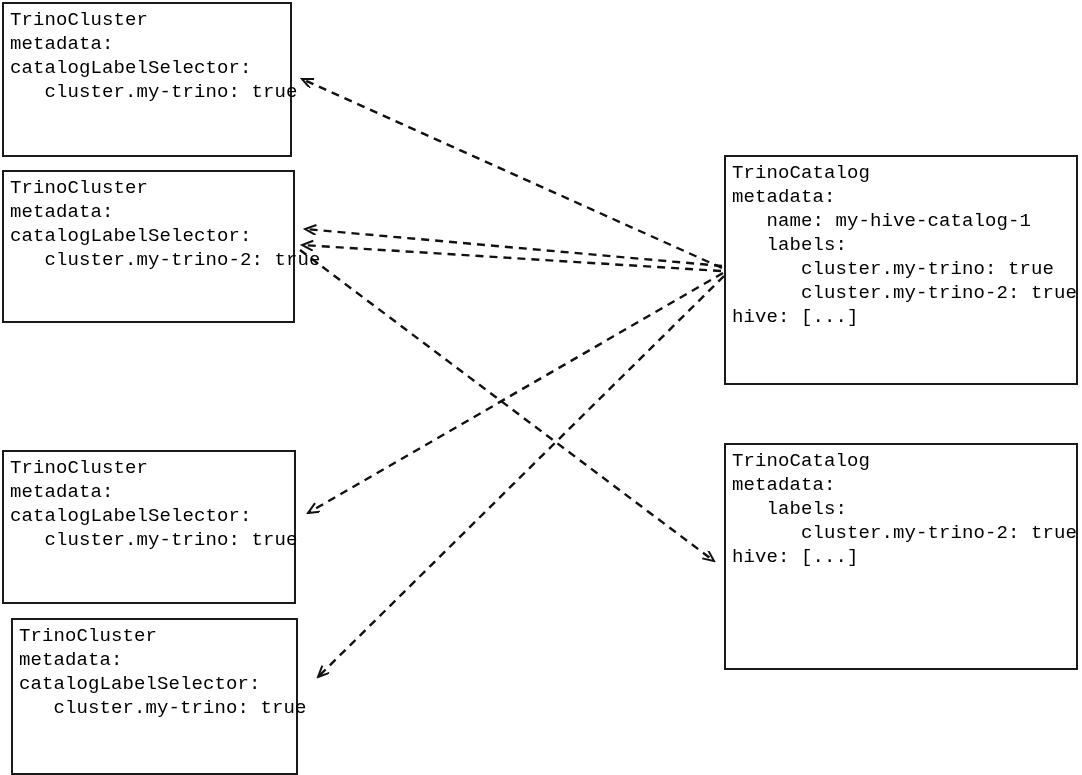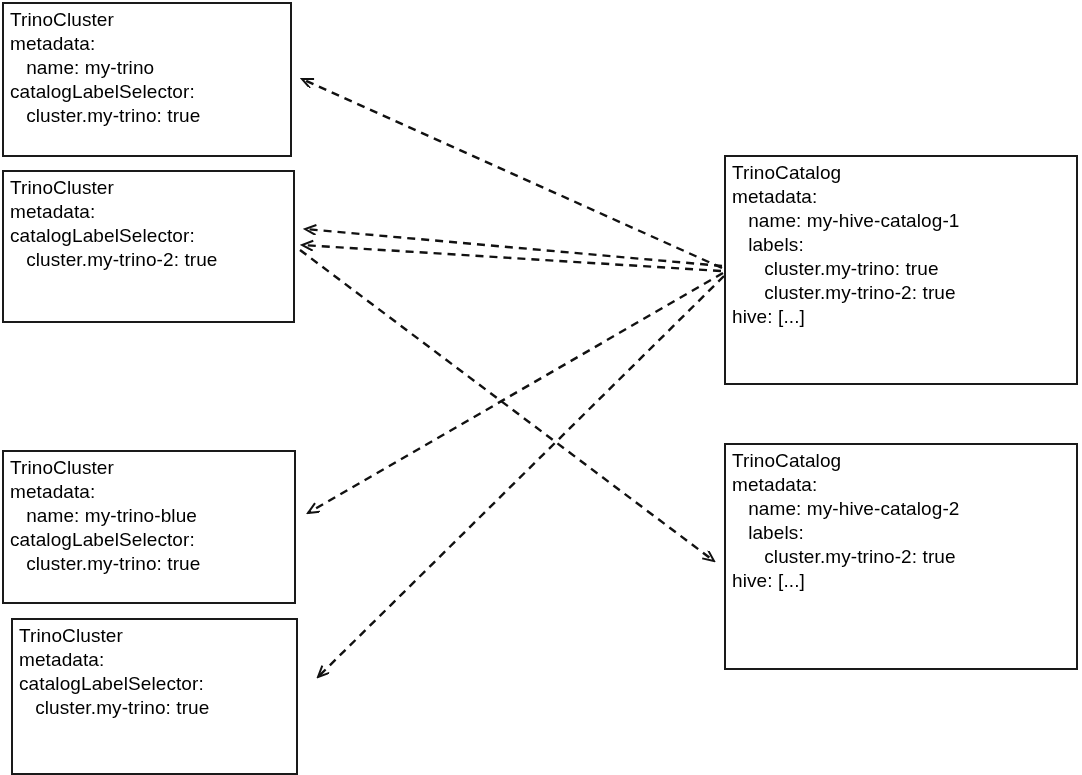--- a/index.html
+++ b/index.html
@@ -14,20 +14,21 @@
     background: #ffffff;
     overflow: hidden;
     font-family: "Liberation Sans", sans-serif;
   }
   .node {
     position: absolute;
     box-sizing: border-box;
     background: #ffffff;
     border: 2px solid #1a1a1a;
     padding: 12px;
+    font-family: Liberation Mono, monospace;
   }
   .node-lines {
     position: absolute;
     left: 6px;
     top: 4px;
     right: 4px;
   }
   .line {
     font-size: 19px;
     line-height: 24px;
@@ -63,40 +64,38 @@
       <path d="M 723,273 L 308,513"></path>
       <path d="M 724,276 L 318,677"></path>
       <path d="M 300,250 L 714,561"></path>
     </g>
   </svg>
 
   <div class="node" style="left:2px; top:2px; width:290px; height:155px;">
     <div class="node-lines">
       <div class="line">TrinoCluster</div>
       <div class="line">metadata:</div>
-      <div class="line">   name: my-trino</div>
       <div class="line">catalogLabelSelector:</div>
       <div class="line">   cluster.my-trino: true</div>
     </div>
   </div>
 
   <div class="node" style="left:2px; top:170px; width:293px; height:153px;">
     <div class="node-lines">
       <div class="line">TrinoCluster</div>
       <div class="line">metadata:</div>
       <div class="line">catalogLabelSelector:</div>
       <div class="line">   cluster.my-trino-2: true</div>
     </div>
   </div>
 
   <div class="node" style="left:2px; top:450px; width:294px; height:154px;">
     <div class="node-lines">
       <div class="line">TrinoCluster</div>
       <div class="line">metadata:</div>
-      <div class="line">   name: my-trino-blue</div>
       <div class="line">catalogLabelSelector:</div>
       <div class="line">   cluster.my-trino: true</div>
     </div>
   </div>
 
   <div class="node" style="left:11px; top:618px; width:287px; height:157px;">
     <div class="node-lines">
       <div class="line">TrinoCluster</div>
       <div class="line">metadata:</div>
       <div class="line">catalogLabelSelector:</div>
@@ -113,20 +112,19 @@
       <div class="line">      cluster.my-trino: true</div>
       <div class="line">      cluster.my-trino-2: true</div>
       <div class="line">hive: [...]</div>
     </div>
   </div>
 
   <div class="node" style="left:724px; top:443px; width:354px; height:227px;">
     <div class="node-lines">
       <div class="line">TrinoCatalog</div>
       <div class="line">metadata:</div>
-      <div class="line">   name: my-hive-catalog-2</div>
       <div class="line">   labels:</div>
       <div class="line">      cluster.my-trino-2: true</div>
       <div class="line">hive: [...]</div>
     </div>
   </div>
 
 </div>
 
 </body></html>

